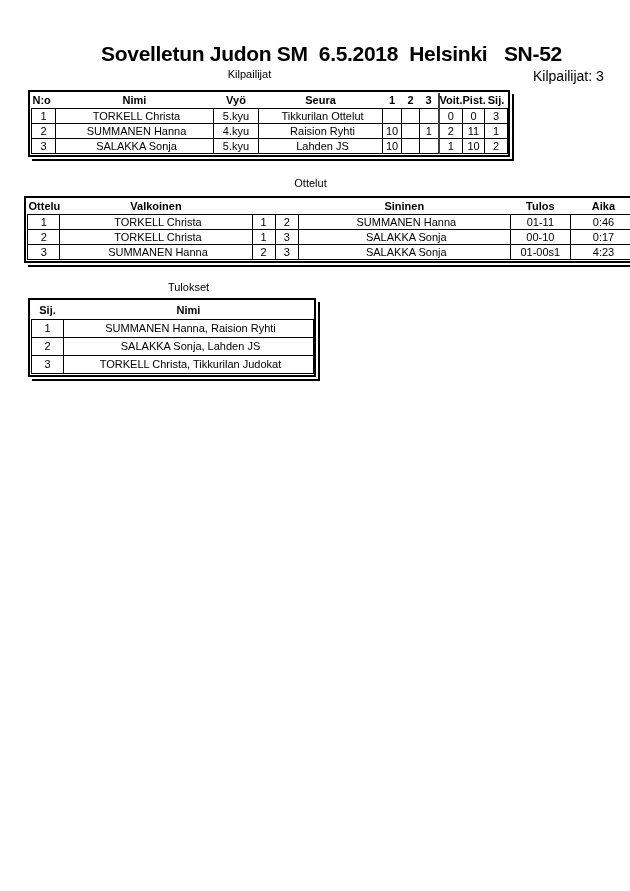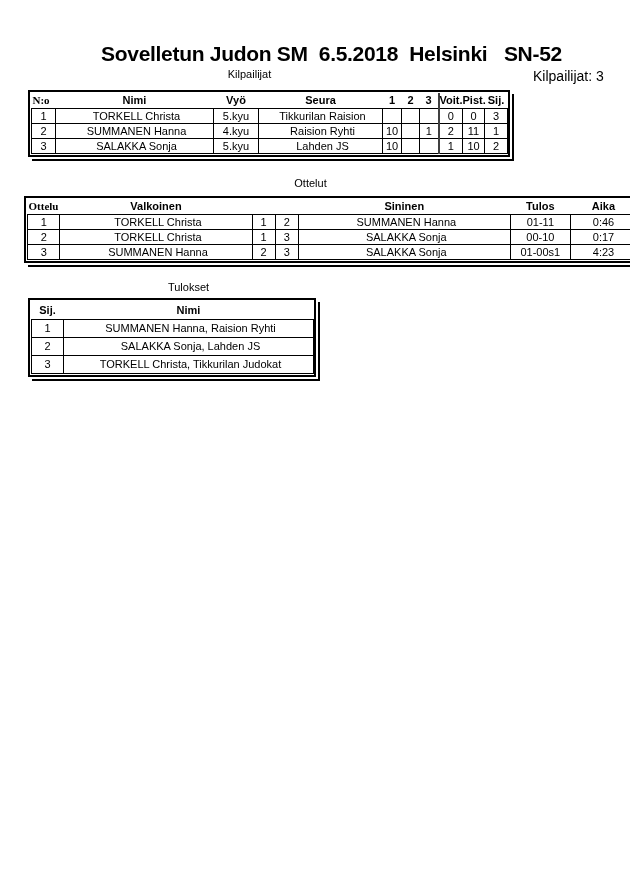--- a/index.html
+++ b/index.html
@@ -47,21 +47,21 @@
     overflow:hidden;
     padding:0;
   }
   thead td {
     border:none;
     border-bottom:1px solid #000;
     font-weight:bold;
     overflow:visible;
   }
   td.lt { text-align:center; padding-left:4px; }
-  td.flush { text-align:left; padding-left:1px;font-family:Liberation Serif, serif; }
+  td.flush { text-align:left; padding-left:1px; }
   td.thick-l, thead td.thick-l { border-left:2px solid #404040; }
   .t3 td { height:18px; }
 
   .title-kilpailijat { top:68px; left:28px; width:410px; }
   .title-ottelut    { top:177px; left:28px; width:532px; }
   .title-tulokset   { top:281px; left:28px; width:288px; }
   .wrap-t1 { top:90px;  left:28px; width:482px; }
   .wrap-t2 { top:196px; left:24px; width:616px; }
   .wrap-t3 { top:298px; left:28px; width:288px; }
 </style>
@@ -99,21 +99,21 @@
         <td class="thick-l">Voit.</td>
         <td>Pist.</td>
         <td>Sij.</td>
       </tr>
     </thead>
     <tbody>
       <tr>
         <td>1</td>
         <td class="lt">TORKELL Christa</td>
         <td>5.kyu</td>
-        <td class="lt">Tikkurilan Raision</td>
+        <td class="lt">Tikkurilan Ottelut</td>
         <td></td>
         <td></td>
         <td></td>
         <td class="thick-l">0</td>
         <td>0</td>
         <td>3</td>
       </tr>
       <tr>
         <td>2</td>
         <td class="lt">SUMMANEN Hanna</td>

